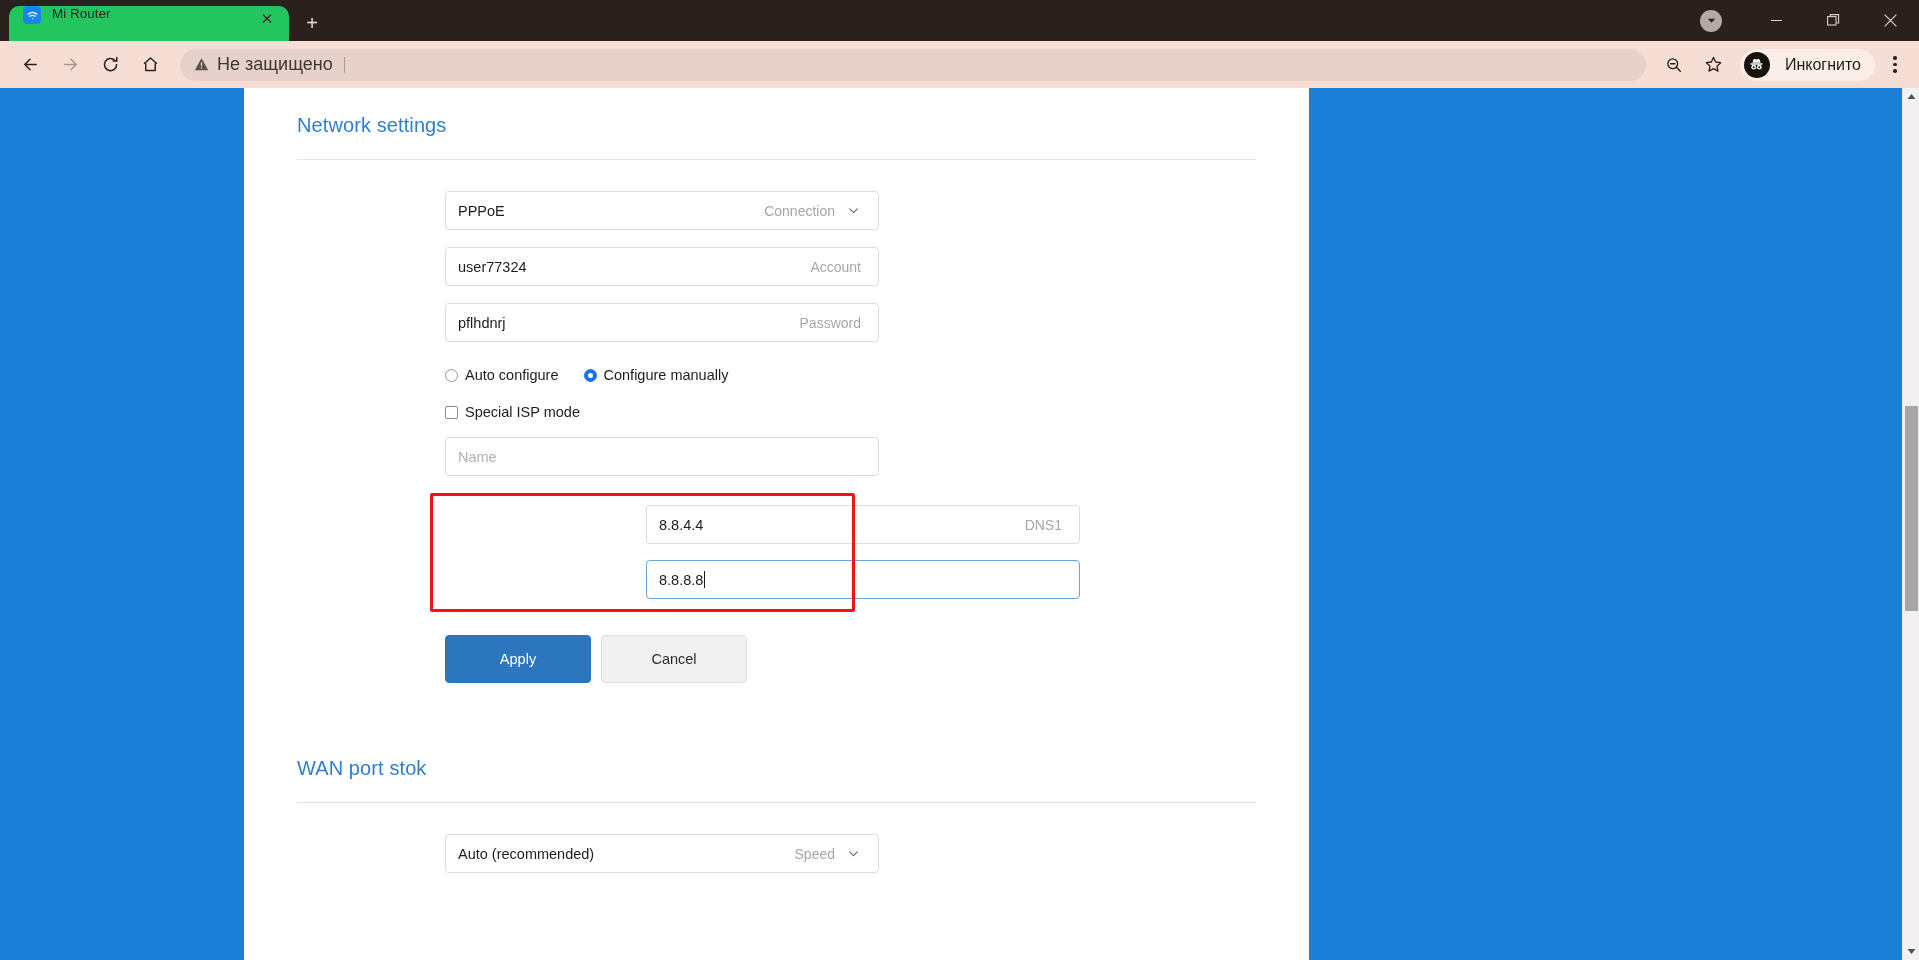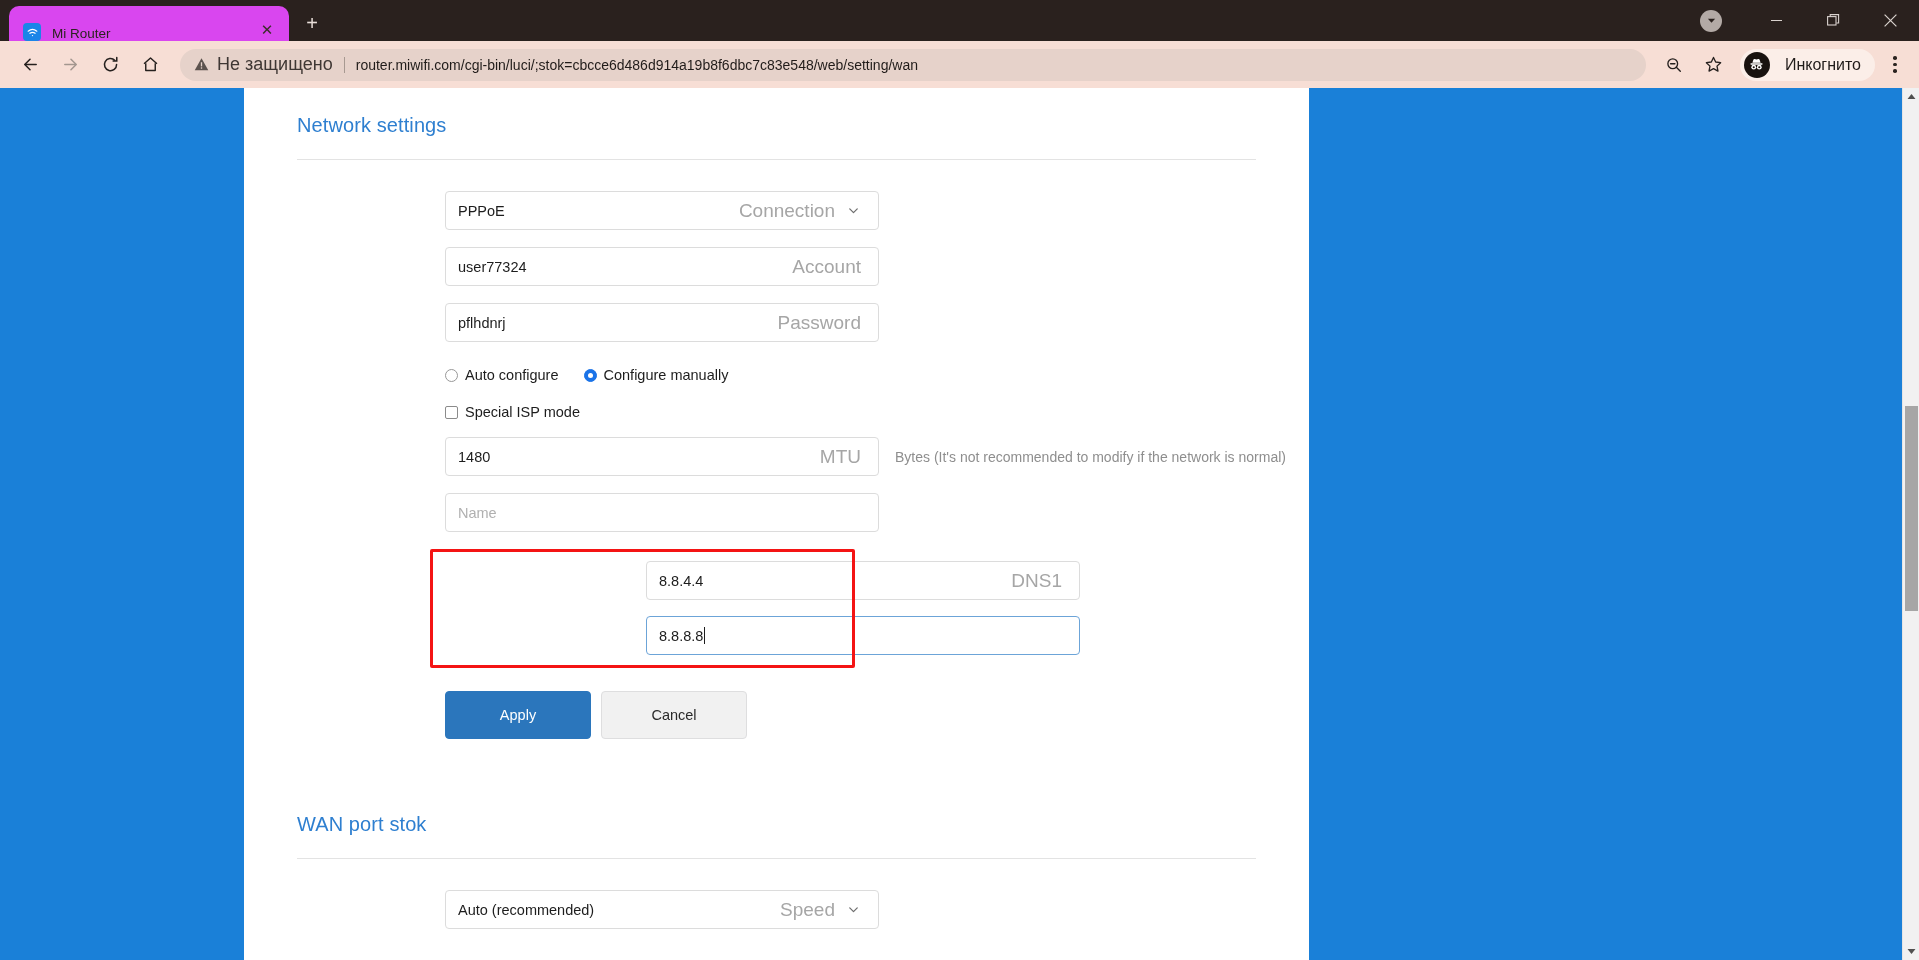--- a/index.html
+++ b/index.html
@@ -21,23 +21,23 @@
     height: 41px;
     background: #2a211e;
     display: flex; align-items: flex-end;
     position: relative;
     flex: 0 0 41px;
   }
 
   .tabstrip { display: flex; align-items: flex-end; height: 41px; padding-left: 9px; }
 
   .tab {
-    display: flex; align-items: flex-end;
+    display: flex; align-items: flex-start;
     height: 35px; width: 280px;
-    background: #d946ef;
+    background: #22c55e;
     border-radius: 10px 10px 0 0;
     padding: 0 10px 0 14px;
     position: relative;
   }
   .tab-favicon {
     width: 18px; height: 18px;
     border-radius: 4px;
     background: #1a85e8;
     display: flex; align-items: center; justify-content: center;
     flex: 0 0 18px;
@@ -219,21 +219,21 @@
     border: 1px solid #dcdcdc;
     border-radius: 4px;
     display: flex; align-items: center;
     padding: 0 17px 0 12px;
     background: #fff;
     cursor: text;
   }
   .field.focused { border: 1px solid #6ca4d8; box-shadow: 0 0 0 0 transparent; }
   .field-value { font-size: 14.5px; color: #1d1d1d; flex: 1; white-space: nowrap; overflow: hidden; }
   .field-value.placeholder { color: #b0b0b0; }
-  .field-label { font-size: 19px; color: #a6a6a6; margin-left: 8px; white-space: nowrap; }
+  .field-label { font-size: 14px; color: #a6a6a6; margin-left: 8px; white-space: nowrap; }
   .caret {
     display: inline-block; width: 1px; height: 17px;
     background: #1d1d1d; vertical-align: -3px; margin-left: 1px;
   }
   .chev { margin-left: 11px; display: flex; align-items: center; color: #6e6e6e; }
 
   .hint {
     font-size: 14px; color: #8e8e8e;
     margin-left: 16px; white-space: nowrap;
   }
@@ -373,21 +373,20 @@
     <div class="omnibox">
       <span class="omni-warn-icon">
         <svg width="15" height="15" viewBox="0 0 16 16" fill="#5c524e">
           <path d="M8 1.4 L15.2 14.2 H0.8 Z"></path>
           <rect x="7.3" y="5.6" width="1.4" height="4.4" fill="#e6d2ca"></rect>
           <rect x="7.3" y="11" width="1.4" height="1.5" fill="#e6d2ca"></rect>
         </svg>
       </span>
       <span class="omni-warn-text">Не защищено</span>
       <span class="omni-sep"></span>
-      <span class="omni-url">router.miwifi.com/cgi-bin/luci/;stok=cbcce6d486d914a19b8f6dbc7c83e548/web/setting/wan</span>
     </div>
 
     <span class="tb-btn">
       <svg width="18" height="18" viewBox="0 0 20 20" fill="none" stroke="#25201e" stroke-width="1.5" stroke-linecap="round">
         <circle cx="8.6" cy="8.6" r="5.4"></circle>
           <path d="M12.6 12.6 L17 17"></path>
           <path d="M6.2 8.6 H11"></path>
       </svg>
     </span>
     <span class="tb-btn">
@@ -465,27 +464,20 @@
             </label>
           </div>
 
           <div class="option-row checkbox-row">
             <label class="opt">
               <span class="checkbox"></span>
               <span class="opt-label">Special ISP mode</span>
             </label>
           </div>
 
-          <div class="form-row">
-            <div class="field">
-              <span class="field-value">1480</span>
-              <span class="field-label">MTU</span>
-            </div>
-            <span class="hint">Bytes (It's not recommended to modify if the network is normal)</span>
-          </div>
 
           <div class="form-row">
             <div class="field">
               <span class="field-value placeholder">Name</span>
             </div>
           </div>
 
           <div class="dns-group">
             <span class="dns-outline"></span>
 

